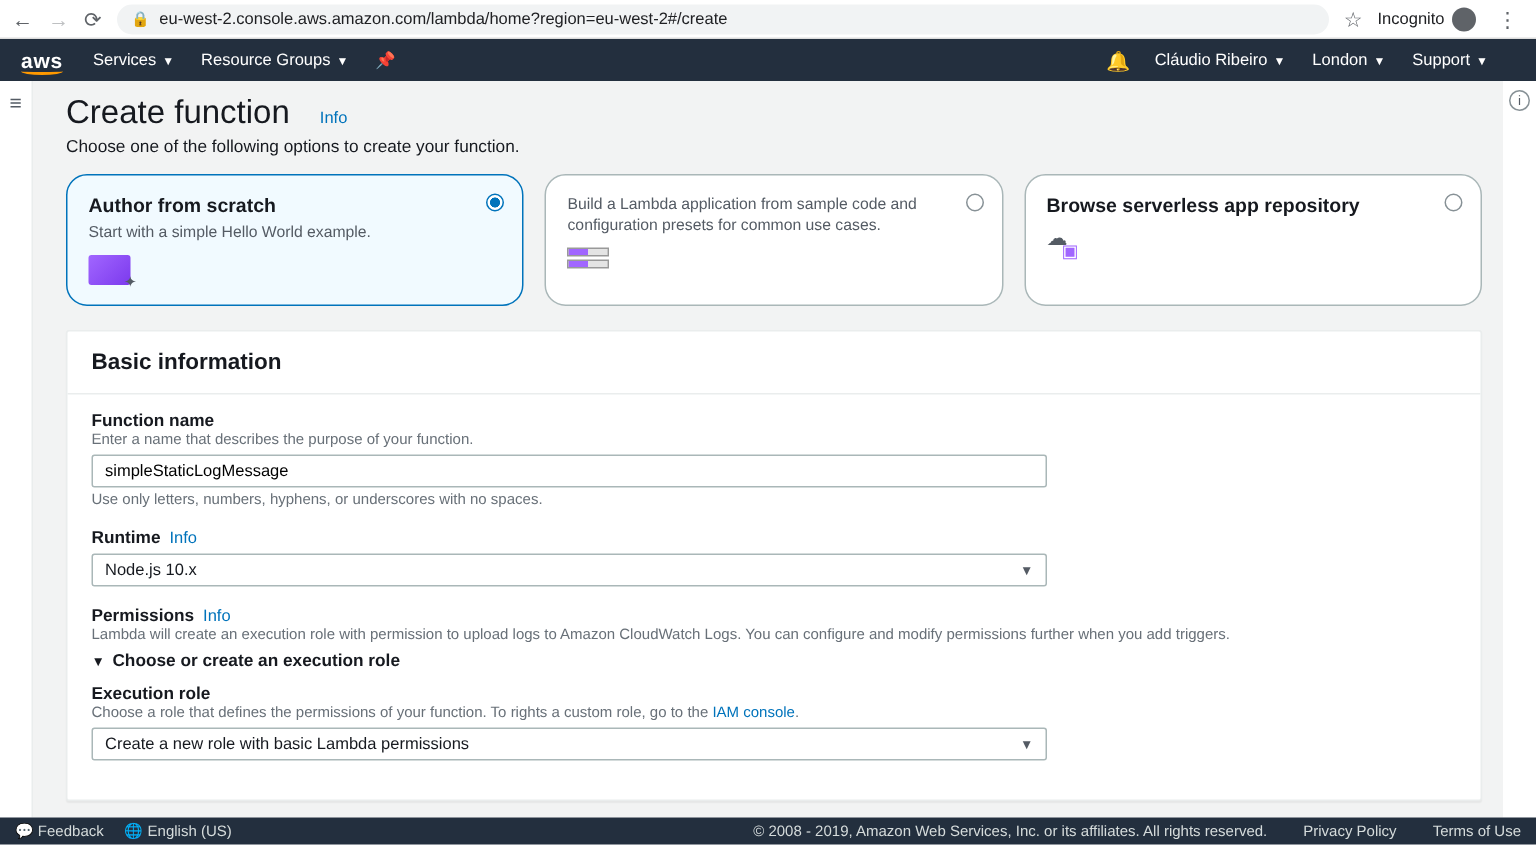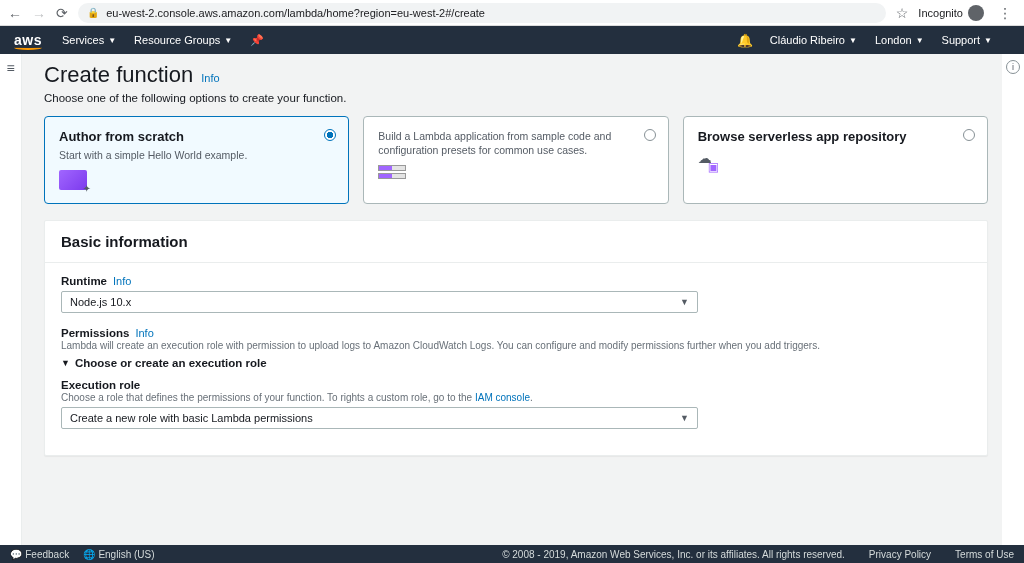--- a/index.html
+++ b/index.html
@@ -25,27 +25,27 @@
 .bell { font-size: 13px; margin-right: 16px; }
 
 
 .shell { display: flex; height: calc(563px - 26px - 28px - 18px); }
 .left-rail { width: 22px; border-right: 1px solid #eaeded; display: flex; justify-content: center; padding-top: 6px; }
 .hamburger { font-size: 14px; color: #545b64; cursor: pointer; }
 .content { flex: 1; background: #f2f3f3; padding: 8px 14px 10px 22px; overflow: hidden; position: relative; }
 .right-rail { width: 22px; display: flex; justify-content: center; padding-top: 6px; }
 .info-circle { width: 14px; height: 14px; border: 1px solid #879196; border-radius: 50%; font-size: 9px; display: flex; align-items: center; justify-content: center; color: #545b64; }
 
-h1.page-title { font-size: 22px; font-weight: 400; color: #16191f; display: flex; align-items: baseline; gap: 8px; text-align: center; }
+h1.page-title { font-size: 22px; font-weight: 400; color: #16191f; display: flex; align-items: baseline; gap: 20px; text-align: center; }
 .info-link { color: #0073bb; font-size: 11px; font-weight: normal; cursor: pointer; }
 .subtitle { font-size: 11.5px; color: #16191f; margin: 4px 0 12px; }
 
 
 .cards { display: flex; gap: 14px; margin-bottom: 16px; }
-.card { flex: 1; background: #fff; border: 1px solid #aab7b8; border-radius: 4px; padding: 12px 14px; position: relative; min-height: 88px; }
+.card { flex: 1; background: #fff; border: 1px solid #aab7b8; border-radius: 14px; padding: 12px 14px; position: relative; min-height: 88px; }
 .card.selected { border: 1px solid #0073bb; background: #f1faff; }
 .card-title { font-size: 13px; font-weight: 700; margin-bottom: 4px; }
 .card-desc { font-size: 10.5px; color: #545b64; line-height: 1.35; }
 .radio { position: absolute; top: 12px; right: 12px; width: 12px; height: 12px; border-radius: 50%; border: 1px solid #879196; }
 .radio.on { border-color: #0073bb; background: radial-gradient(circle, #0073bb 0 45%, #fff 50% 100%); }
 .card-icon { margin-top: 8px; width: 28px; height: 20px; }
 .icon-scratch { background: linear-gradient(135deg, #a166ff, #7c3aed); border-radius: 2px; position: relative; }
 .icon-scratch::after { content: "✦"; position: absolute; right: -4px; bottom: -4px; font-size: 10px; color: #545b64; }
 .icon-blueprint { display: flex; flex-direction: column; gap: 2px; }
 .icon-blueprint div { height: 6px; background: linear-gradient(90deg, #a166ff 50%, #e4e4e4 50%); border: 1px solid #999; }
@@ -150,20 +150,26 @@
         <span class="radio"></span>
         <div class="card-title">Browse serverless app repository</div>
         <div class="card-icon icon-repo"></div>
       </div>
     </div>
 
     <div class="panel">
       <div class="panel-header">Basic information</div>
       <div class="panel-body">
 
+        <div class="field">
+          <div class="field-label">Function name</div>
+          <div class="field-help">Enter a name that describes the purpose of your function.</div>
+          <input class="field-input" value="simpleStaticLogMessage" style="">
+          <div class="field-note">Use only letters, numbers, hyphens, or underscores with no spaces.</div>
+        </div>
 
         <div class="field">
           <div class="field-label">
               <span>Runtime</span>
               <span class="info-link">Info</span>
             </div>
           <div class="field-input select">
               <span>Node.js 10.x</span>
             </div>
         </div>

